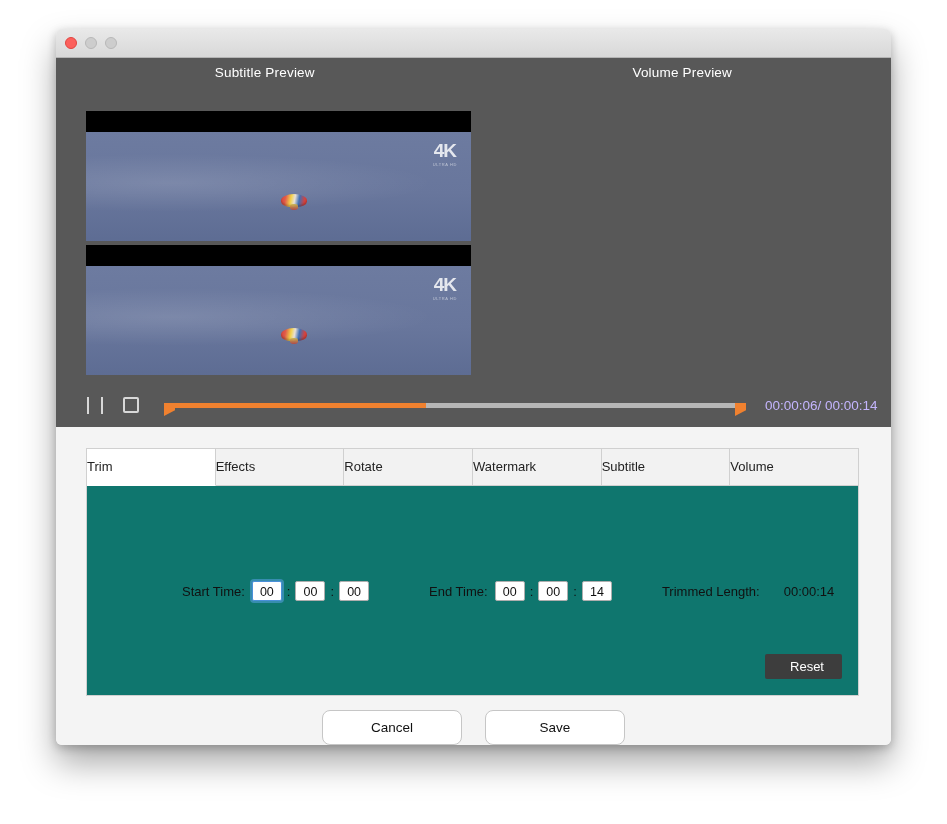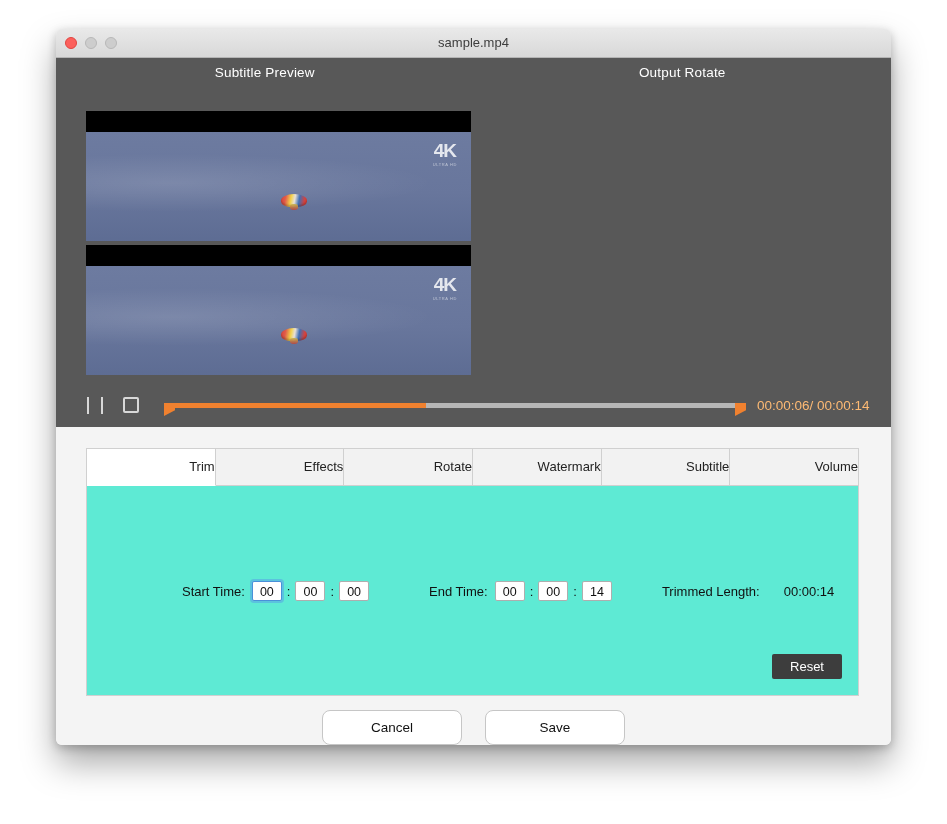--- a/index.html
+++ b/index.html
@@ -276,22 +276,22 @@
     background: #f0812f;
     clip-path: polygon(100% 0, 100% 55%, 0 100%, 0 0);
   }
   .handle.right {
     left: 571px;
     background: #f0812f;
     clip-path: polygon(0 0, 100% 0, 100% 55%, 0 100%);
   }
 
   .timecode {
-    margin-left: 17px;
-    color: #fdba74;
+    margin-left: 25px;
+    color: #c4b5fd;
     font-size: 13.5px;
     white-space: nowrap;
   }
 
   
   .bottom {
     position: relative;
     height: 318px;
     background: #f4f4f4;
   }
@@ -307,41 +307,41 @@
   .tabs {
     display: flex;
     height: 38px;
     border: 1px solid #d0d0d0;
     border-bottom: 1px solid #d0d0d0;
     box-sizing: border-box;
     background: #f2f2f2;
   }
   .tab {
     flex: 1;
-    text-align: right;
+    text-align: left;
     line-height: 36px;
     font-size: 13px;
     color: #222222;
     border-right: 1px solid #d0d0d0;
     box-sizing: border-box;
     background: #f2f2f2;
   }
   .tab:last-child { border-right: none; }
   .tab.active {
     background: #ffffff;
     border-bottom: 1px solid #ffffff;
     margin-bottom: -1px;
     position: relative;
     z-index: 2;
   }
 
   .tabbody {
     position: relative;
     height: 210px;
-    background: #5eead4;
+    background: #0f766e;
     border: 1px solid #d0d0d0;
     border-top: none;
     box-sizing: border-box;
   }
 
   .trim-row {
     position: absolute;
     left: 95px;
     top: 95px;
     display: flex;
@@ -380,20 +380,21 @@
     right: 16px;
     bottom: 16px;
     width: 70px;
     height: 25px;
     line-height: 25px;
     text-align: center;
     font-size: 13px;
     color: #ffffff;
     background: #3d3d3d;
     border-radius: 2px;
+    padding-left: 7px;
   }
 
   .actions {
     position: absolute;
     left: 0;
     right: 0;
     top: 283px;
     display: flex;
     justify-content: center;
     gap: 23px;
@@ -417,28 +418,27 @@
 <div id="root">
 
   <div class="window">
 
     <div class="titlebar">
       <div class="traffic">
         <span class="dot close"></span>
         <span class="dot min"></span>
         <span class="dot zoom"></span>
       </div>
-      <div class="title-text">sample.mp4</div>
     </div>
 
     <div class="preview-area">
 
       <div class="preview-labels">
         <div class="preview-label">Subtitle Preview</div>
-        <div class="preview-label">Output  Rotate</div>
+        <div class="preview-label">Volume  Preview</div>
       </div>
 
       <div class="videos">
 
         <div class="video">
           <div class="scene">
             <div class="sky"></div>
             <div class="sky-haze"></div>
             <div class="deep-sea"></div>
             <div class="mid-sea"></div>

